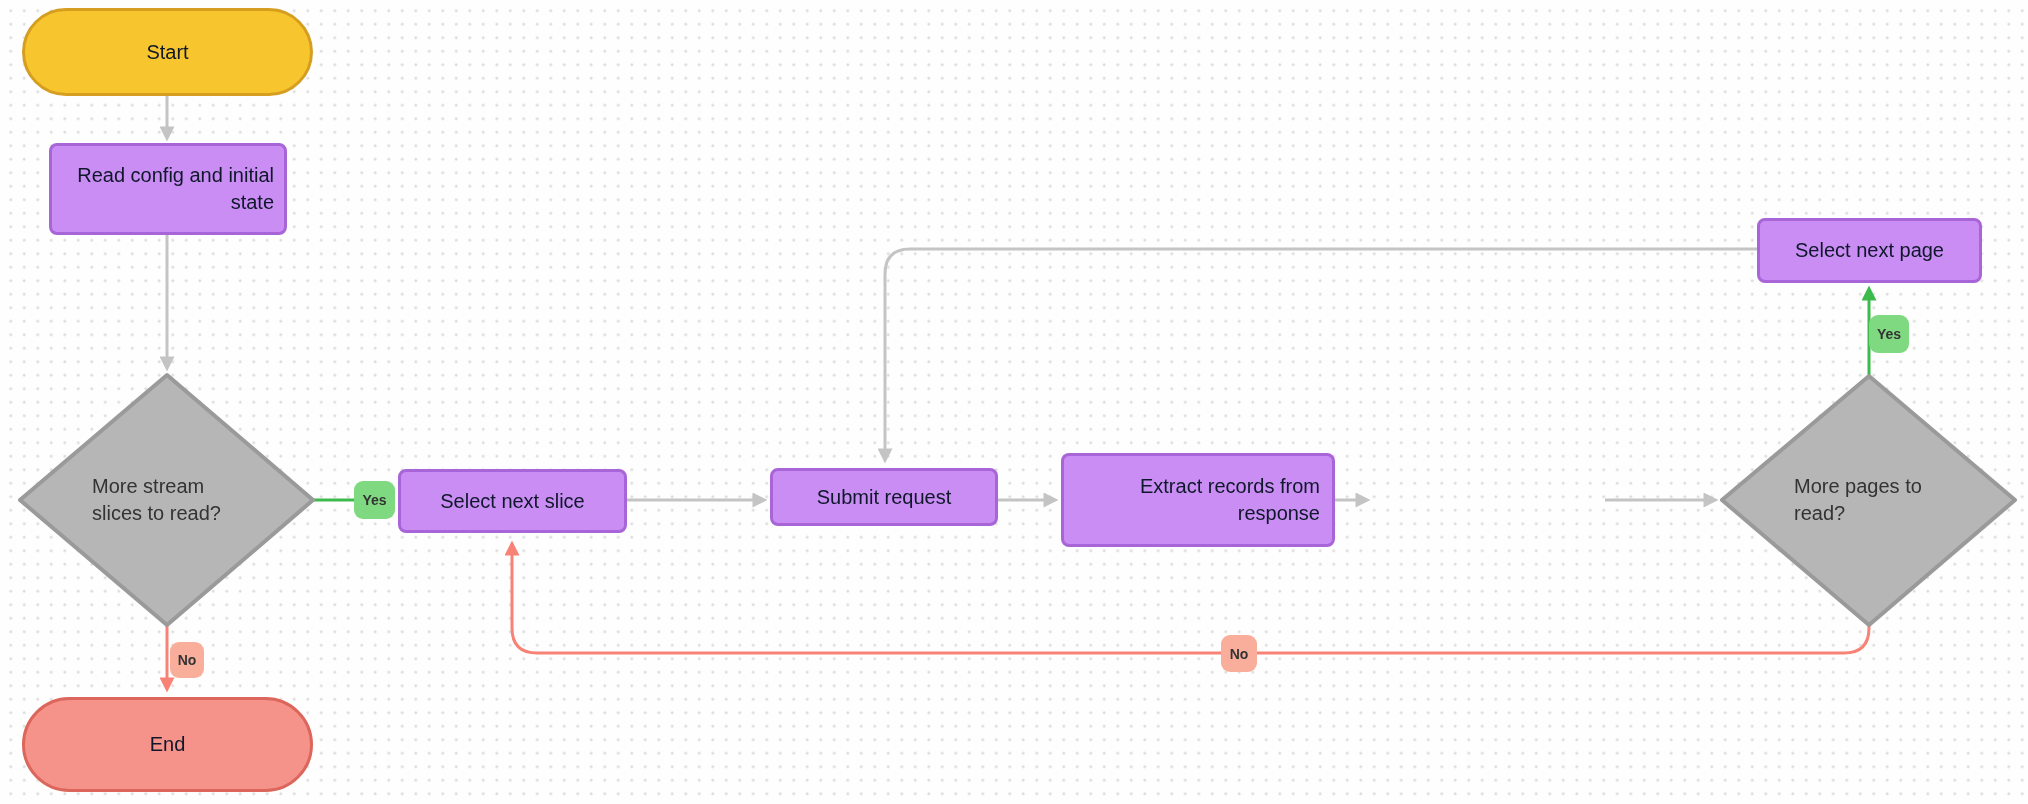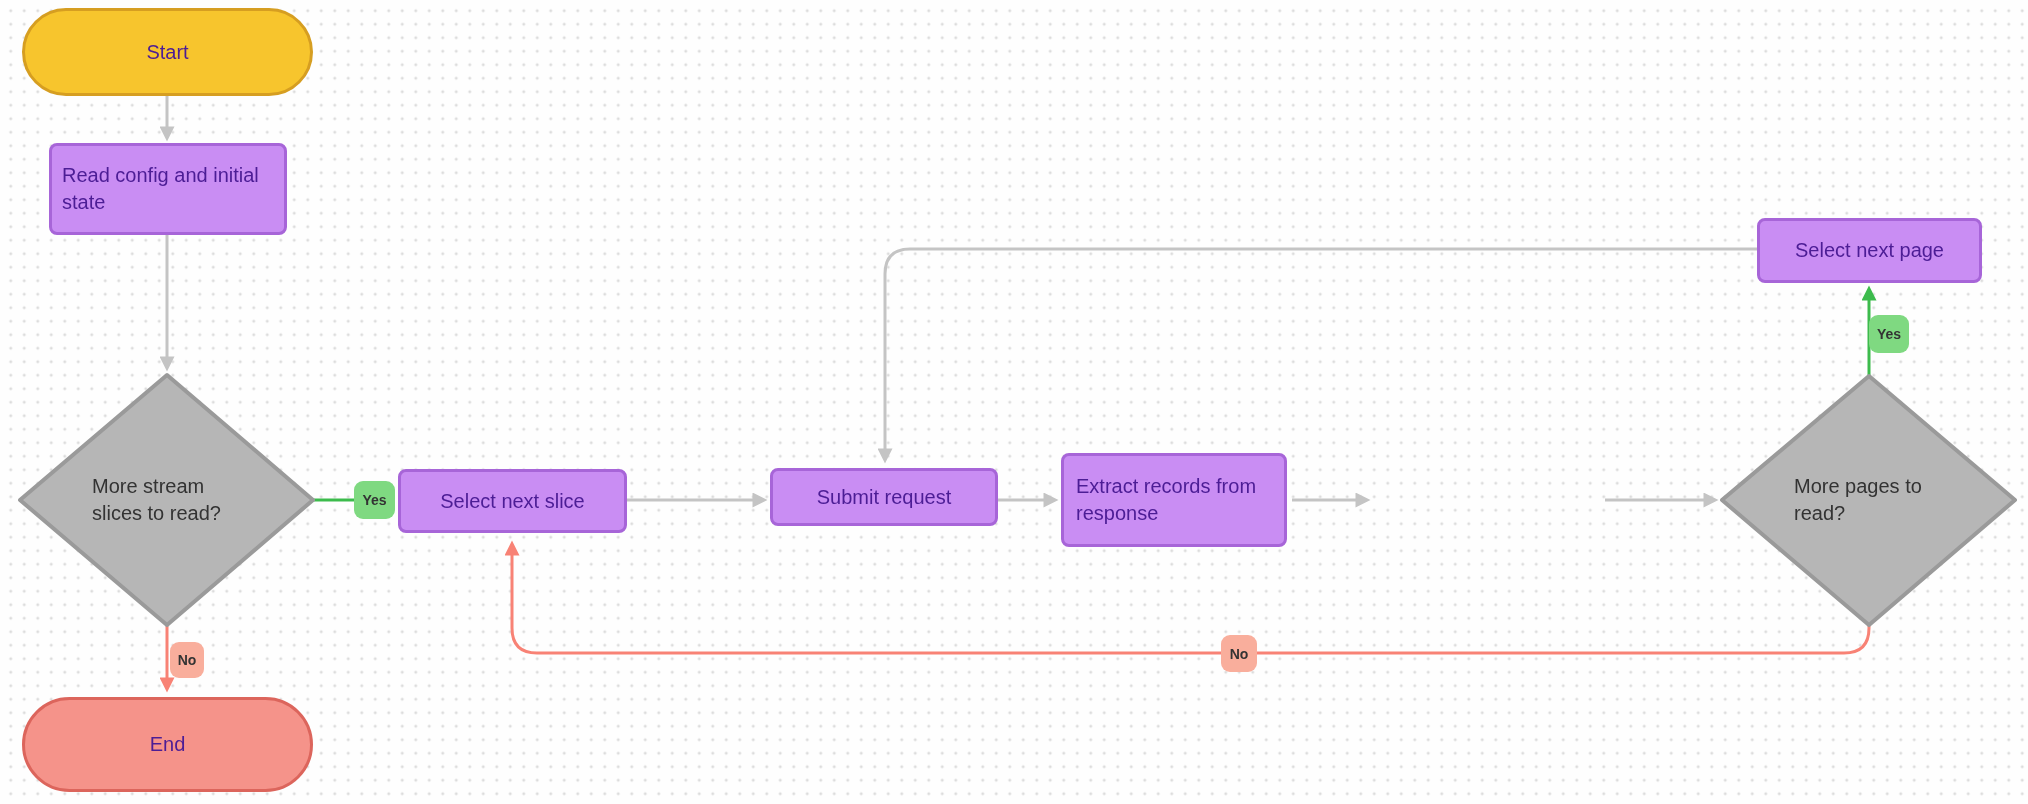--- a/index.html
+++ b/index.html
@@ -13,21 +13,21 @@
     overflow:hidden;
     background-color:#FEFEFE;
     background-image:radial-gradient(#DCDCDC 1.4px, transparent 1.6px);
     background-size:13.5px 13.5px;
     background-position:4px 4px;
   }
   svg.connectors{position:absolute;left:0;top:0;width:2028px;height:804px;}
   .node{
     position:absolute;box-sizing:border-box;
     display:flex;align-items:center;justify-content:center;
-    text-align:left;color:#4c1d95;font-size:20px;line-height:1.35;
+    text-align:right;color:#0f172a;font-size:20px;line-height:1.35;
   }
   .process{
     background:#C98DF3;border:3px solid #A765D8;border-radius:8px;
   }
   .terminal-start{
     background:#F7C52D;border:3px solid #D69E21;border-radius:44px;
   }
   .terminal-end{
     background:#F5938A;border:3px solid #DC655C;border-radius:48px;
   }
@@ -92,21 +92,21 @@
   <div class="diamond-label" style="left:92px;top:468px;width:150px;height:64px;">More stream slices to read?</div>
 
   <div class="node process" style="left:398px;top:469px;width:229px;height:64px;">
     <span class="label-inner">Select next slice</span>
   </div>
 
   <div class="node process" style="left:770px;top:468px;width:228px;height:58px;">
     <span class="label-inner">Submit request</span>
   </div>
 
-  <div class="node process" style="left:1061px;top:453px;width:226px;height:94px;padding:6px 12px;">
+  <div class="node process" style="left:1061px;top:453px;width:274px;height:94px;padding:6px 12px;">
     <span class="label-inner">Extract records from response</span>
   </div>
 
 
   <div class="diamond-label" style="left:1794px;top:468px;width:150px;height:64px;">More pages to read?</div>
 
   <div class="node process" style="left:1757px;top:218px;width:225px;height:65px;">
     <span class="label-inner">Select next page</span>
   </div>
 

